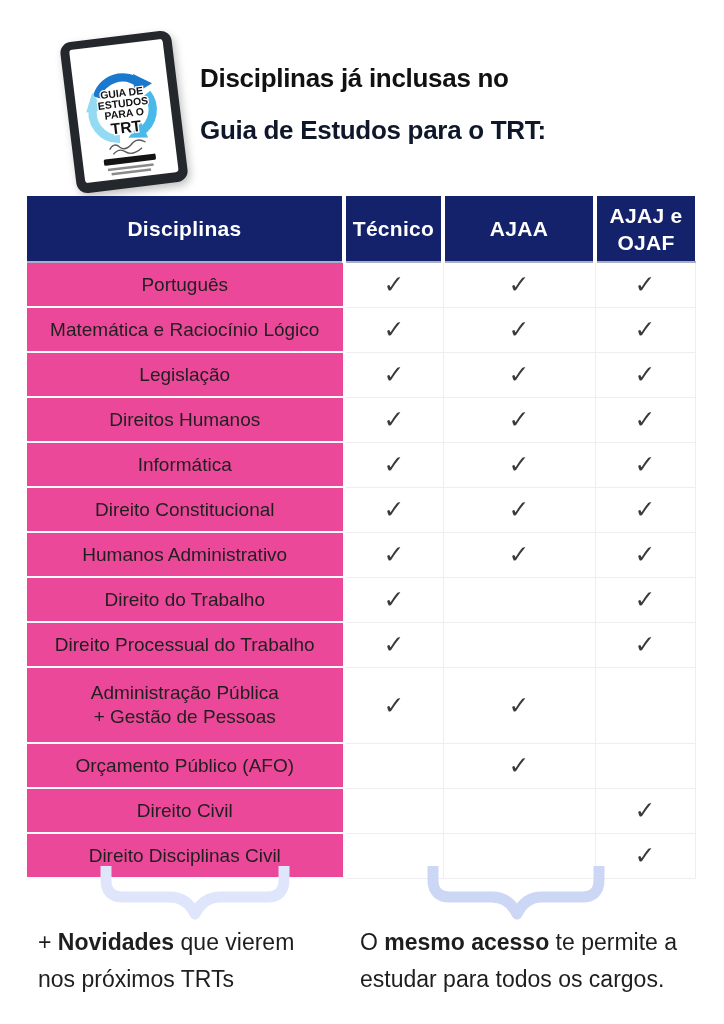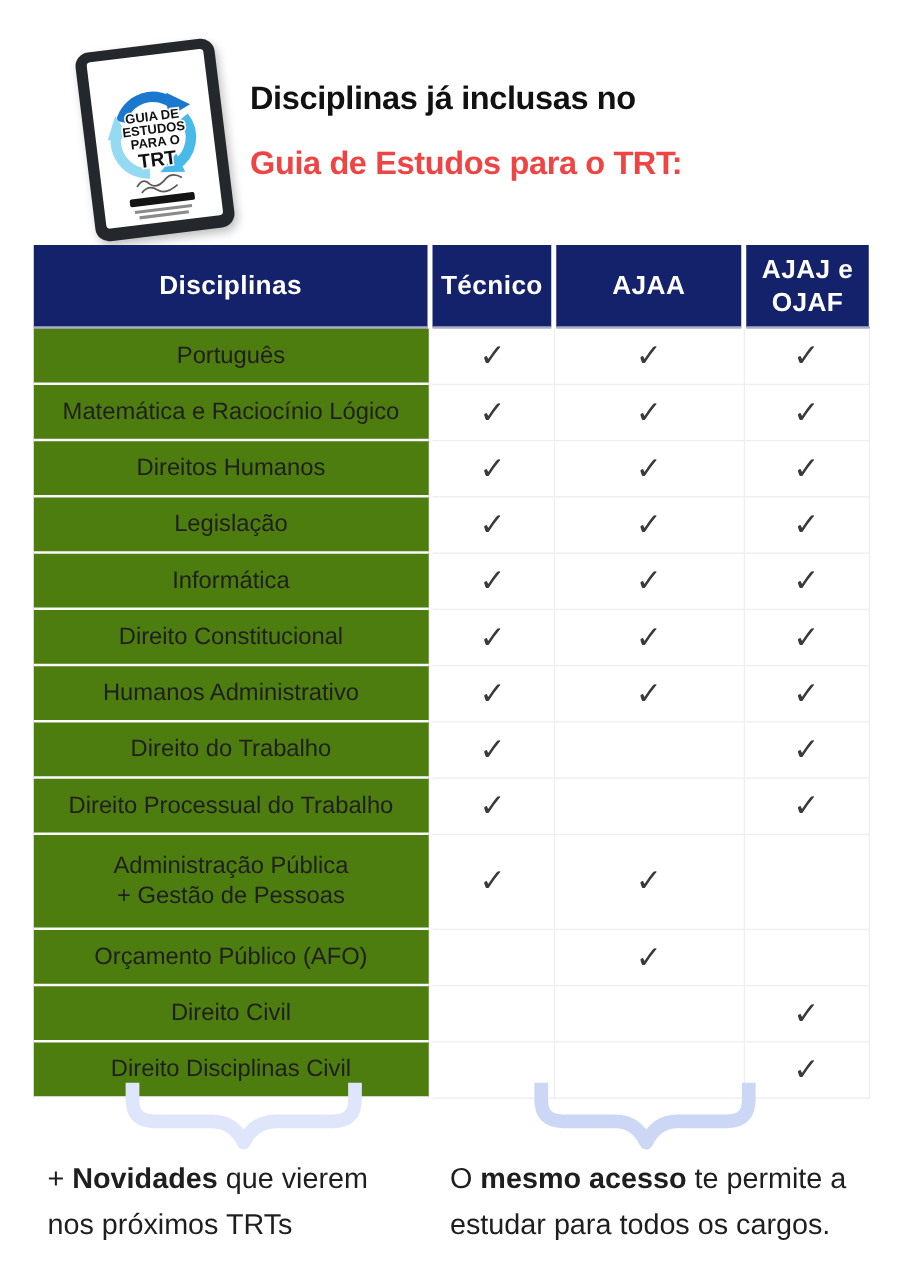--- a/index.html
+++ b/index.html
@@ -12,33 +12,33 @@
             transform:rotate(-7deg); }
   .tablet-frame { position:absolute; inset:0; background:#24272b; border-radius:11px;
                   box-shadow:2px 4px 8px rgba(0,0,0,.25); }
   .tablet-screen { position:absolute; left:9px; right:9px; top:8px; bottom:10px;
                    background:#ffffff; border-radius:3px; overflow:hidden; }
   .tablet-screen svg { width:100%; height:100%; display:block; }
 
   .title-block { position:absolute; left:200px; top:52px; width:510px; }
   .title-line { font-size:26px; font-weight:700; line-height:52px; color:#111111;
                 letter-spacing:-0.3px; white-space:nowrap; }
-  .title-line.blue { color:#ef4444; }
+  .title-line.blue { color:#0f172a; }
 
   
   table.disc { position:absolute; left:27px; top:196px; width:668px;
                border-collapse:collapse; table-layout:fixed; }
   table.disc th { background:#14216B; color:#ffffff; font-size:21px; font-weight:600;
                   height:66px; text-align:center; vertical-align:middle;
                   border-left:4px solid #ffffff; border-bottom:2px solid #A9AEC6;
                   letter-spacing:.3px; line-height:27px; padding:0 4px; }
   table.disc th:first-child { border-left:none;margin-top:48px; }
   table.disc td { height:45px; text-align:center; vertical-align:middle; }
   table.disc tr.tall td { height:76px; }
-  td.name { background:#4d7c0f; color:#1F1F1F; font-size:19px;
+  td.name { background:#ec4899; color:#1F1F1F; font-size:19px;
             border-bottom:2px solid #FAFBFE; border-right:3px solid #ffffff;
             line-height:24px; padding:2px 0; }
   td.check { background:#ffffff; border:1.5px solid #EDEDF2;
              color:#3A3A3A; font-size:25px; font-weight:700; }
 
   
   .brace { position:absolute; top:866px; }
   .footer-note { position:absolute; top:924px; text-align:left; color:#1E1E1E;
                  font-size:23px; line-height:37px; }
   .footer-note b { font-weight:700; }
@@ -110,27 +110,27 @@
         <td class="check">✓</td>
         <td class="check">✓</td>
       </tr>
       <tr>
         <td class="name">Matemática e Raciocínio Lógico</td>
         <td class="check">✓</td>
         <td class="check">✓</td>
         <td class="check">✓</td>
       </tr>
       <tr>
+        <td class="name">Legislação</td>
+        <td class="check">✓</td>
+        <td class="check">✓</td>
+        <td class="check">✓</td>
+      </tr>
+      <tr>
         <td class="name">Direitos Humanos</td>
-        <td class="check">✓</td>
-        <td class="check">✓</td>
-        <td class="check">✓</td>
-      </tr>
-      <tr>
-        <td class="name">Legislação</td>
         <td class="check">✓</td>
         <td class="check">✓</td>
         <td class="check">✓</td>
       </tr>
       <tr>
         <td class="name">Informática</td>
         <td class="check">✓</td>
         <td class="check">✓</td>
         <td class="check">✓</td>
       </tr>

